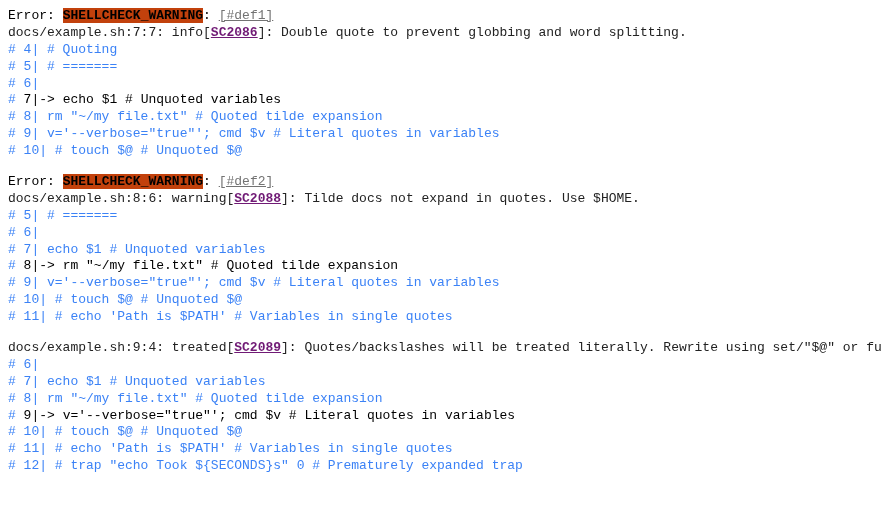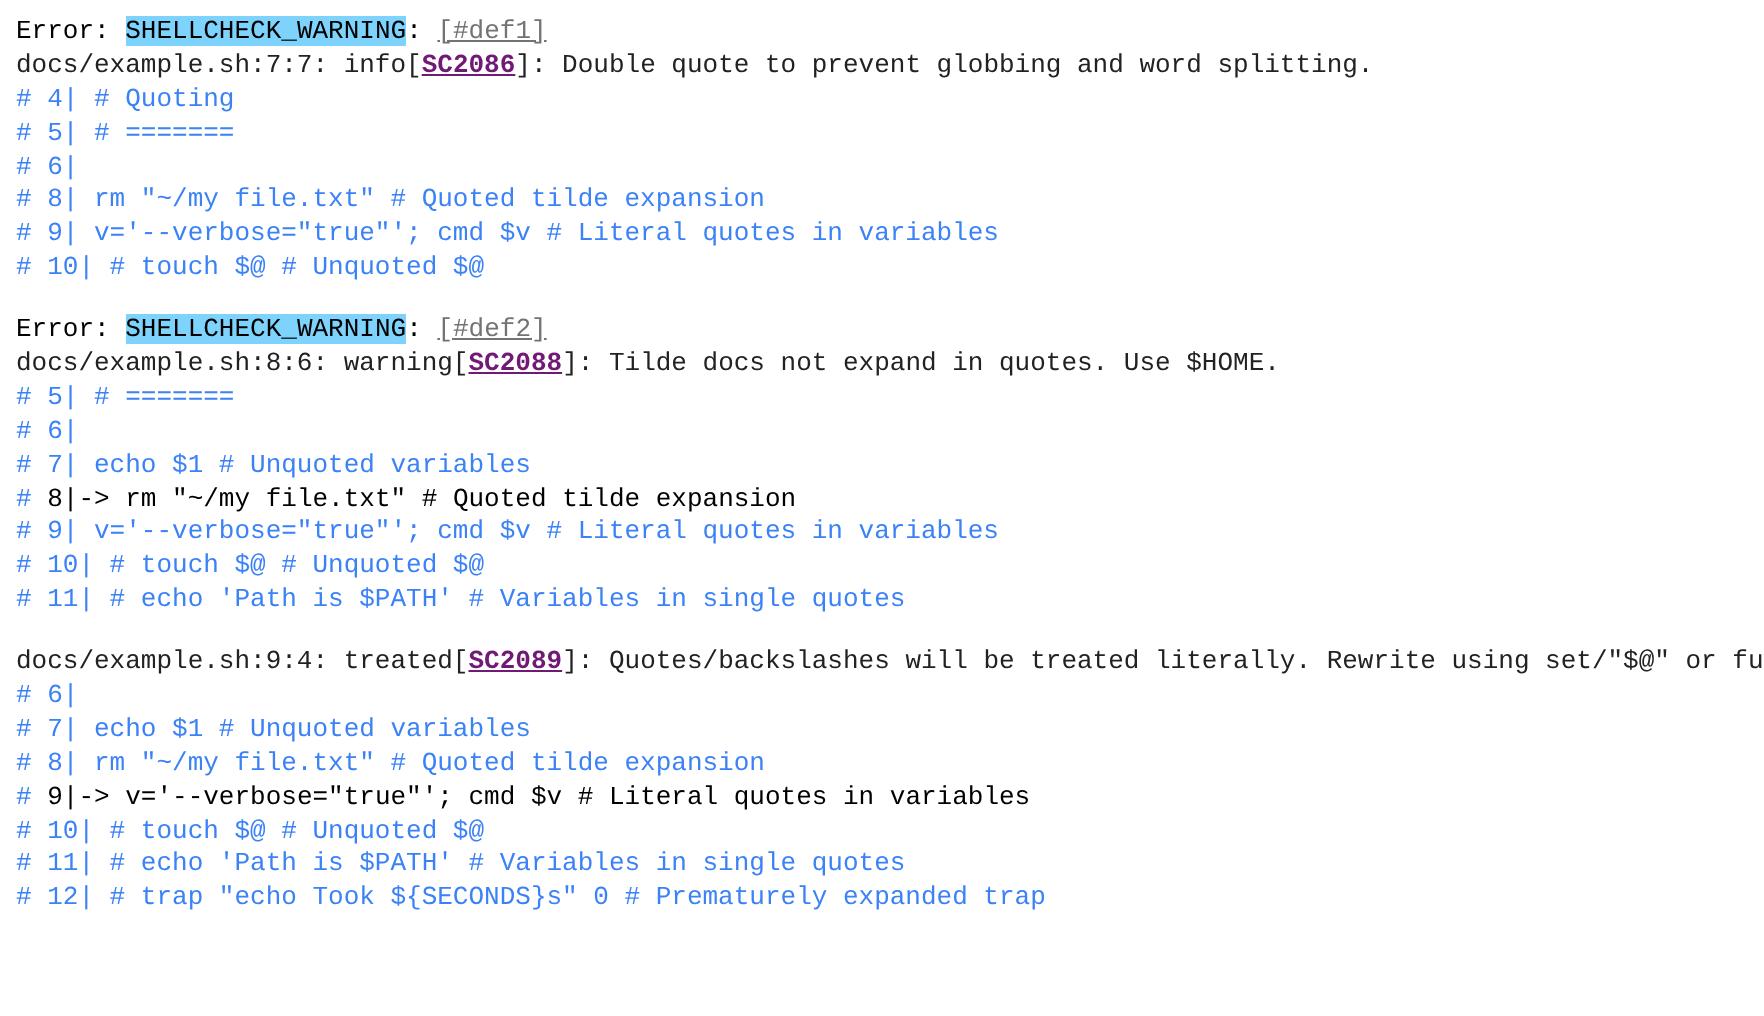--- a/index.html
+++ b/index.html
@@ -10,38 +10,39 @@
     line-height: 1.3;
     color: #000;
     background: #fff;
     white-space: nowrap;
     width: 882px;
     box-sizing: border-box;
   }
   .block { margin-bottom: 14px; }
   .heading { margin-bottom: 0; }
   .heading b { font-weight: normal; }
-  .hl { background: #7dd3fc; font-weight: normal; }
+  .hl { background: #c2410c; font-weight: bold; }
   .link { color: #737373; text-decoration: underline; }
   .sc-link { color: #701a75; text-decoration: underline; font-weight: bold; }
   .loc { color: #222; }
   .ctx { color: #3b82f6; }
   .code { color: #000; }
   .row { display: block; }
 </style>
 </head>
 <body>
 
 <div id="root">
     <div class="block">
       <div class="heading"><b>Error:</b> <span class="hl">SHELLCHECK_WARNING</span><b>:</b>  <a class="link" href="#">[#def1]</a></div>
       <div class="loc"><span>docs/example.sh:7:7: info[</span><a class="sc-link" href="#">SC2086</a><span>]: Double quote to prevent globbing and word splitting.</span></div>
       <div class="row"><span class="ctx">#    4|   # Quoting</span></div>
       <div class="row"><span class="ctx">#    5|   # =======</span></div>
       <div class="row"><span class="ctx">#    6|</span></div>
+      <div class="row"><span class="ctx">#</span><span class="code">    7|-&gt;</span><span class="code">  echo $1                          # Unquoted variables</span></div>
       <div class="row"><span class="ctx">#    8|    rm "~/my file.txt"               # Quoted tilde expansion</span></div>
       <div class="row"><span class="ctx">#    9|    v='--verbose="true"'; cmd $v     # Literal quotes in variables</span></div>
       <div class="row"><span class="ctx">#   10|   # touch $@                         # Unquoted $@</span></div>
     </div>
     <div class="block">
       <div class="heading"><b>Error:</b> <span class="hl">SHELLCHECK_WARNING</span><b>:</b>  <a class="link" href="#">[#def2]</a></div>
       <div class="loc"><span>docs/example.sh:8:6: warning[</span><a class="sc-link" href="#">SC2088</a><span>]: Tilde docs not expand in quotes. Use $HOME.</span></div>
       <div class="row"><span class="ctx">#    5|   # =======</span></div>
       <div class="row"><span class="ctx">#    6|</span></div>
       <div class="row"><span class="ctx">#    7|    echo $1                          # Unquoted variables</span></div>

